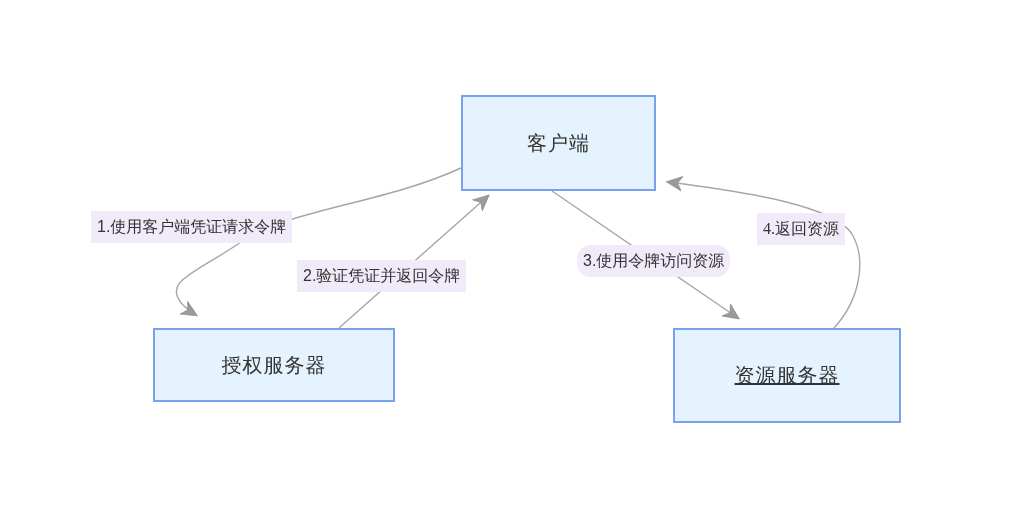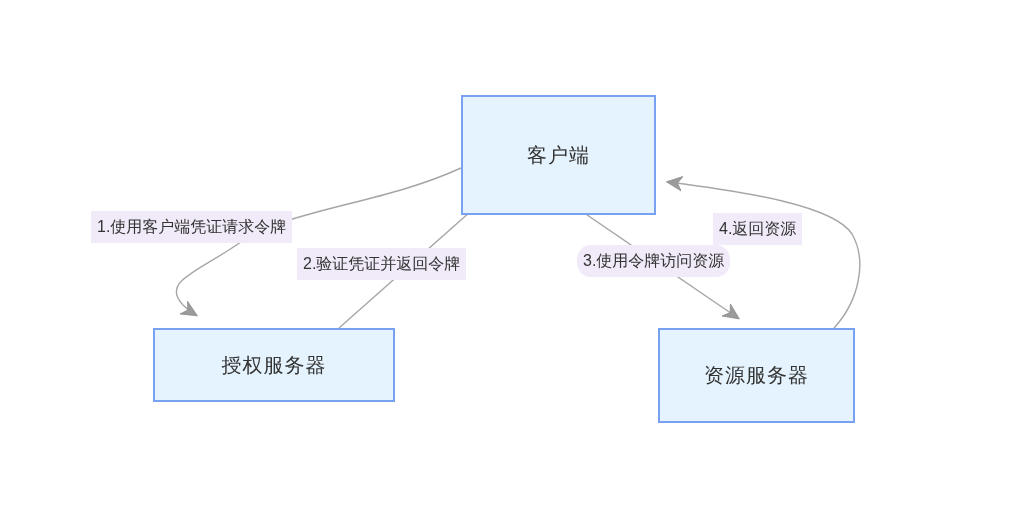--- a/index.html
+++ b/index.html
@@ -18,36 +18,36 @@
   .edges-svg{position:absolute;left:0;top:0;width:1009px;height:520px;}
   .edge-path{fill:none;stroke:var(--edge-color);stroke-width:1.4;}
   .node{
     position:absolute;
     background:var(--node-fill);
     border:2px solid var(--node-border);
     display:flex;align-items:center;justify-content:center;
     font-size:20px;color:var(--text-color);
     letter-spacing:1px;
   }
-  .node-client{left:461px;top:95px;width:195px;height:120px;}
+  .node-client{left:461px;top:95px;width:195px;height:96px;}
   .node-auth{left:153px;top:328px;width:242px;height:74px;}
-  .node-resource{left:658px;top:328px;width:197px;height:95px;}
+  .node-resource{left:673px;top:328px;width:228px;height:95px;text-decoration:underline;}
   .edge-label{
     position:absolute;
     background:var(--label-bg);
     color:var(--text-color);
     font-size:16px;
     line-height:30px;
     padding:1px 6px;
     white-space:nowrap;
   }
   .edge-label-1{left:91px;top:211px;}
-  .edge-label-2{left:297px;top:248px;}
+  .edge-label-2{left:297px;top:260px;}
   .edge-label-3{left:577px;top:245px;border-radius:14px;}
-  .edge-label-4{left:713px;top:213px;}
+  .edge-label-4{left:757px;top:213px;font-family:Liberation Serif, serif;}
 </style>
 </head>
 <body>
 
 <div class="canvas">
 
   <svg class="edges-svg" width="1009" height="520" viewBox="0 0 1009 520" xmlns="http://www.w3.org/2000/svg">
     <defs>
       <marker id="arrowhead" markerWidth="12" markerHeight="12" viewBox="0 0 10 10" refX="8.5" refY="5" orient="auto">
         <path d="M0,0.6 L9.5,5 L0,9.4 L2.8,5 z" fill="#9b9b9b" stroke="#8a8a8a" stroke-width="0.4"></path>

